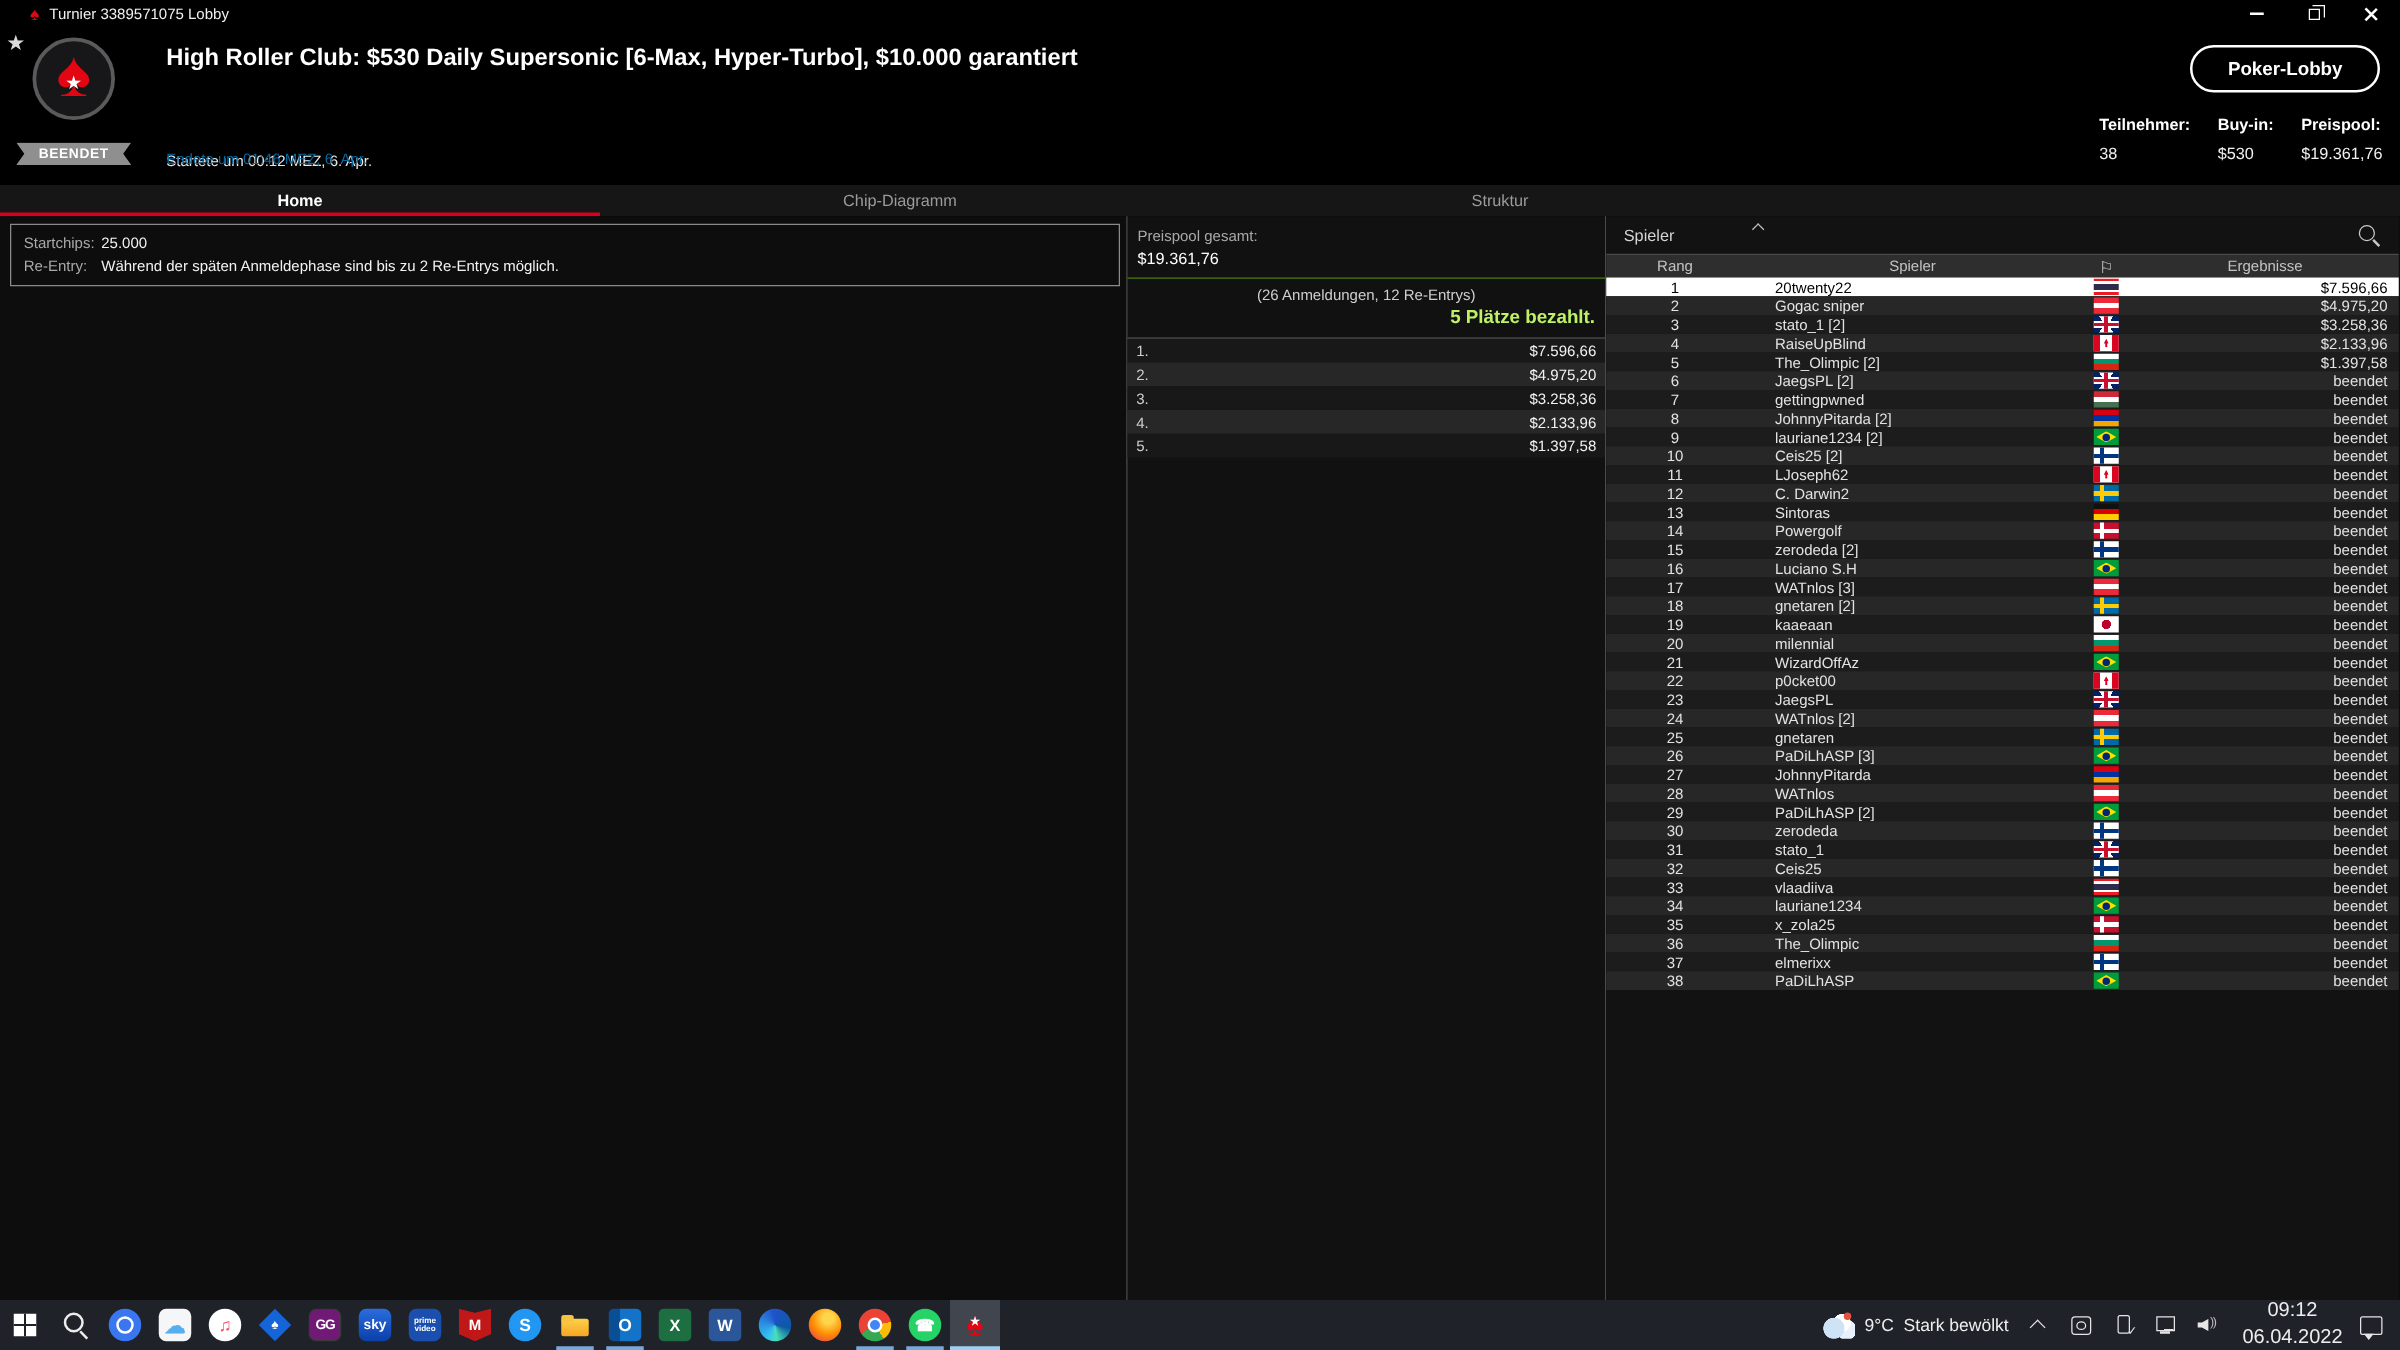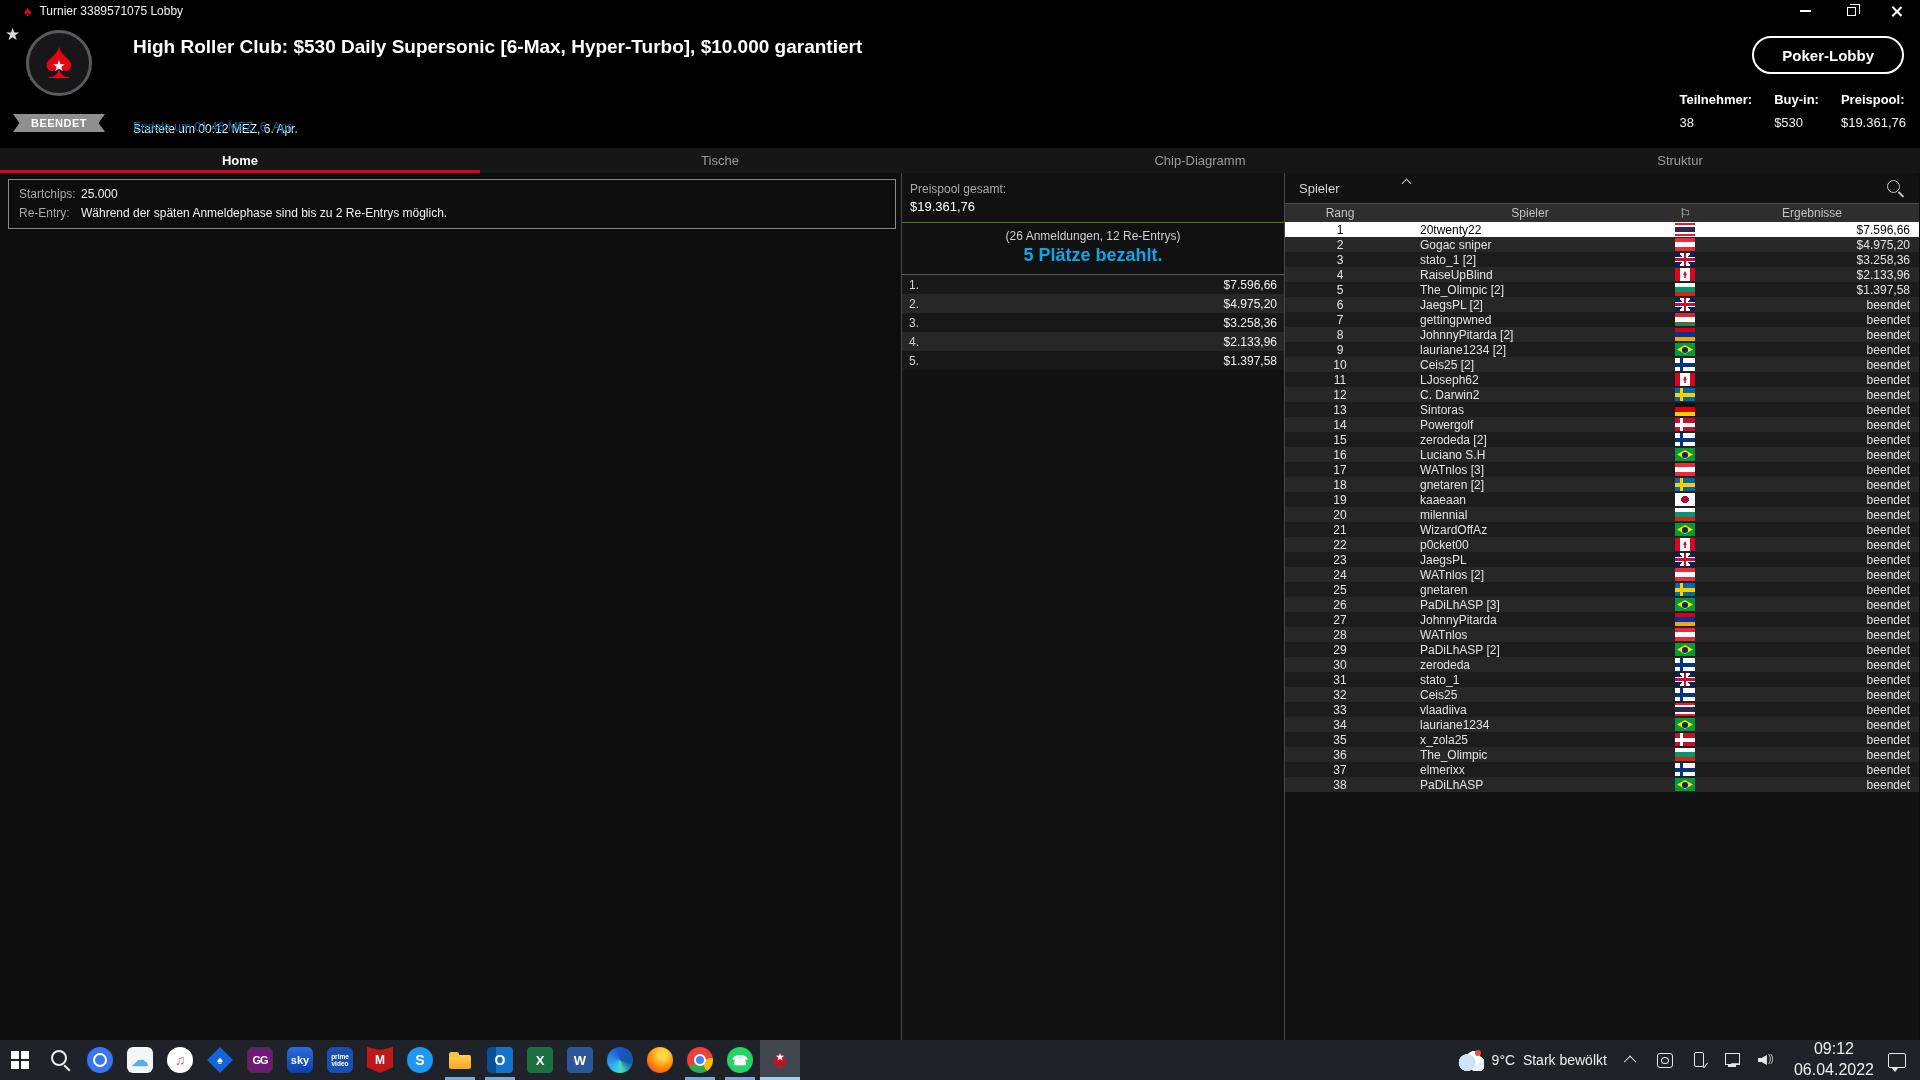--- a/index.html
+++ b/index.html
@@ -44,21 +44,21 @@
   .info-box{margin:6px 5px 0 8px;border:1px solid #8a8a8a;padding:5px 10px;font-size:12px;color:#ddd;background:#0d0d0d;}
   .info-row{display:flex;line-height:19px;}
   .info-row .lab{width:62px;color:#a9a9a9;flex:none;}
   .info-row .txt{color:#f2f2f2;}
   
   .prize-top{padding:9px 8px 8px 8px;border-bottom:1px solid #4d7c0f;}
   .prize-top .lab{font-size:12px;color:#a9a9a9;}
   .prize-top .val{font-size:13px;color:#fff;margin-top:3px;}
   .prize-notes{padding:6px 8px 8px 8px;border-bottom:1px solid #5a5a5a;text-align:center;}
   .prize-notes .n1{font-size:12px;color:#cfcfcf;}
-  .prize-notes .n2{font-size:18px;color:#0ea5e9;font-weight:bold;margin-top:2px;}
+  .prize-notes .n2{font-size:15px;color:#bef264;font-weight:bold;margin-top:2px;text-align:right;}
   .payout-row{display:flex;justify-content:space-between;height:19px;align-items:center;padding:0 7px;font-size:12px;}
   .payout-row:nth-child(odd){background:#181818;}
   .payout-row:nth-child(even){background:#272727;}
   .payout-row .pos{color:#cfcfcf;} .payout-row .amt{color:#f2f2f2;}
   
   .p-search{height:31px;display:flex;align-items:center;border-bottom:1px solid #4a4a4a;padding:0 14px;}
   .p-search .lab{font-size:13px;color:#d5d5d5;}
   .mag{margin-left:auto;position:relative;width:20px;height:20px;}
   .mag::before{content:'';position:absolute;left:2px;top:2px;width:11px;height:11px;border:1.6px solid #c9c9c9;border-radius:50%;}
   .mag::after{content:'';position:absolute;left:15px;top:13px;width:1.8px;height:7px;background:#c9c9c9;transform:rotate(-45deg);}
@@ -184,21 +184,20 @@
     <span class="lab">Preispool:</span>
     <span class="val">38</span>
     <span class="val">$530</span>
     <span class="val">$19.361,76</span>
   </div>
 </div>
 
 <div class="tabbar">
 
 <div class="tab active">Home</div>
-    <div class="tab">Tische</div>
     <div class="tab">Chip-Diagramm</div>
     <div class="tab">Struktur</div>
   </div>
 
 <div class="content">
   <div class="col-left">
     <div class="info-box">
 
     <div class="info-row">
         <span class="lab">Startchips:</span>

